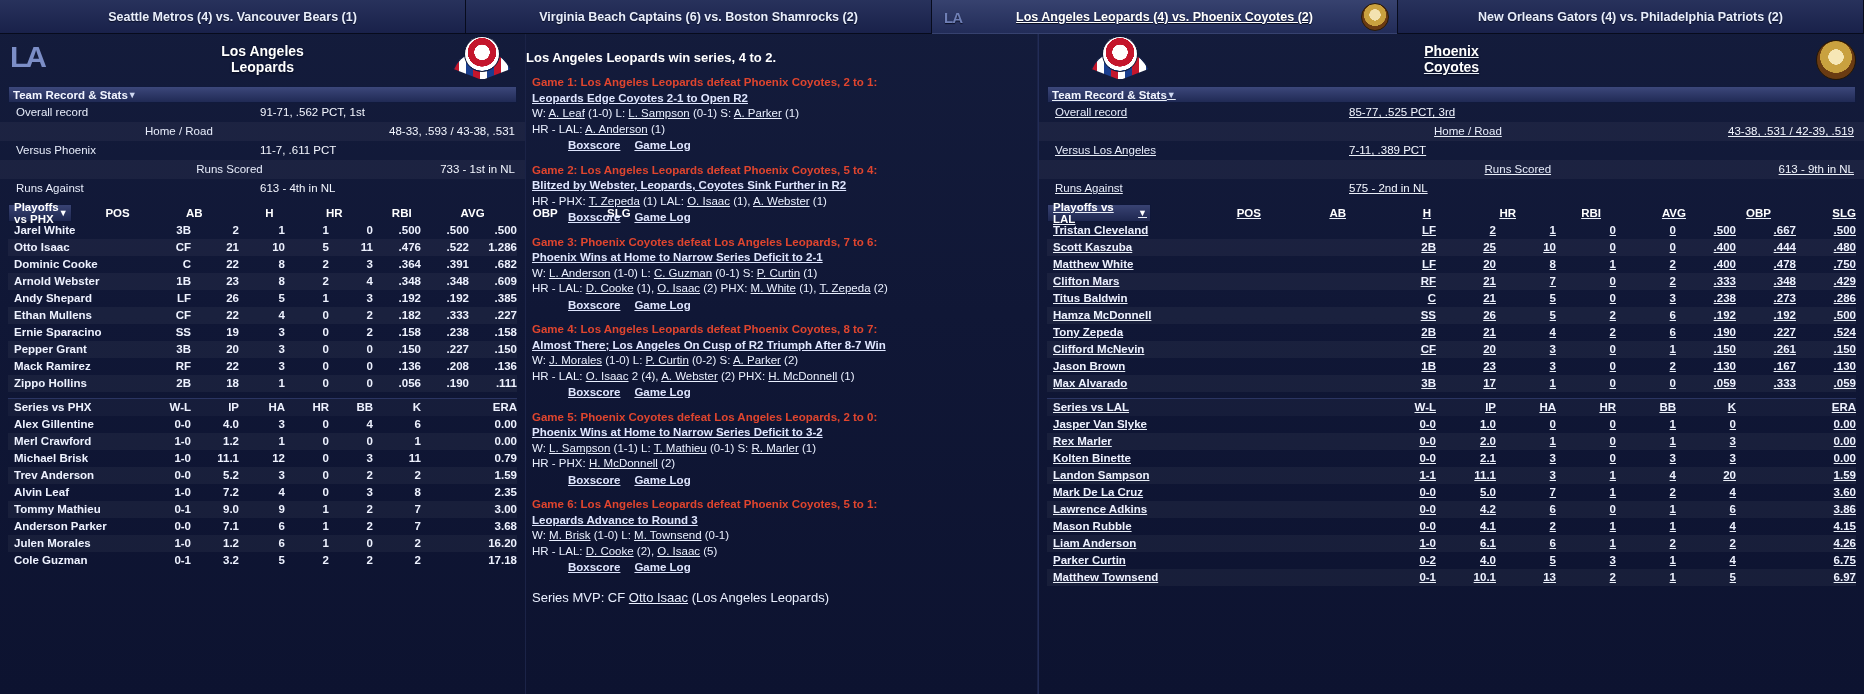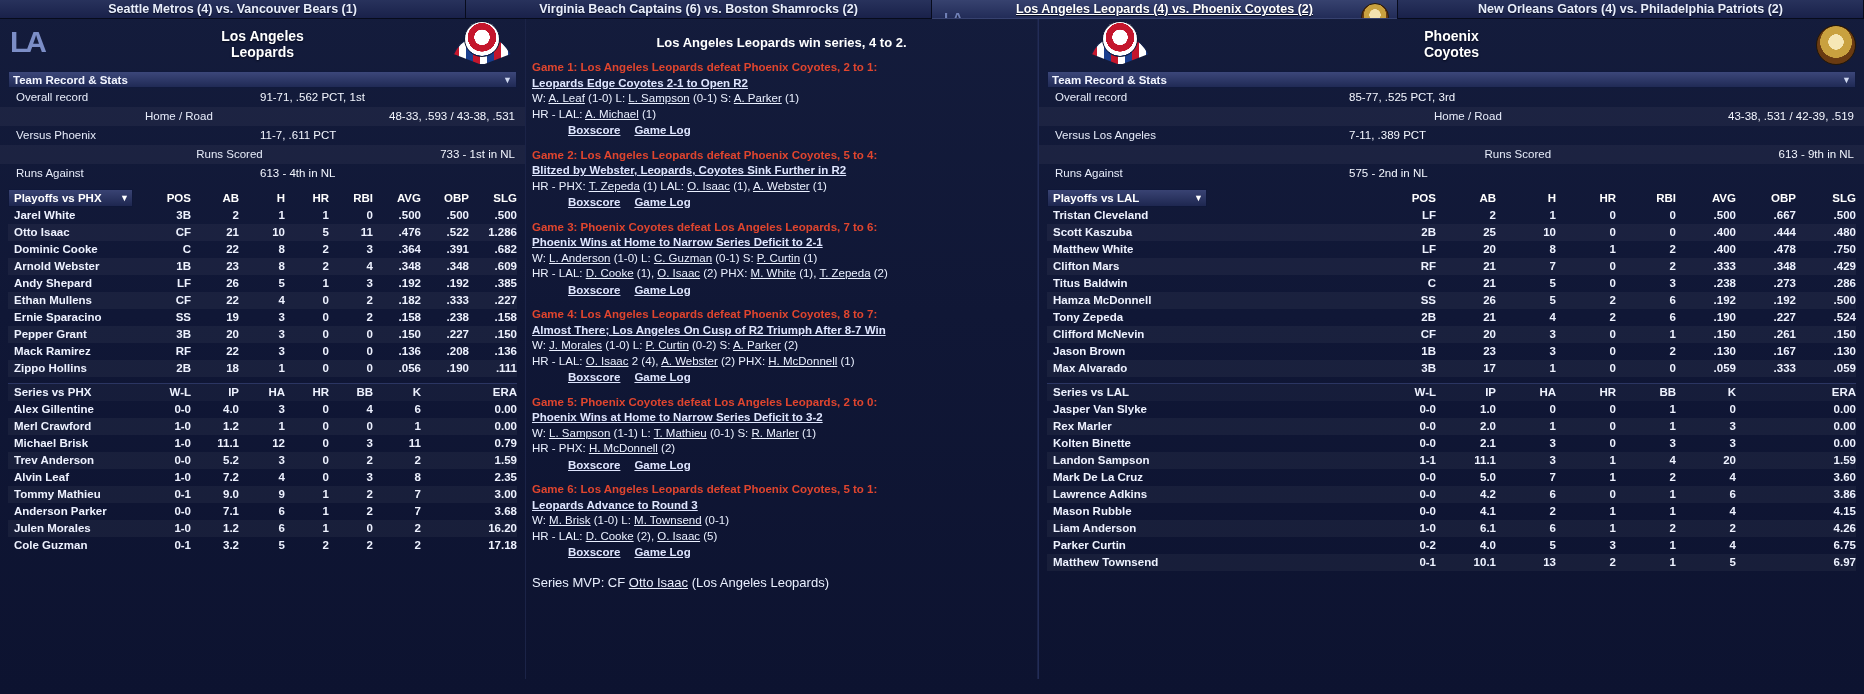--- a/index.html
+++ b/index.html
@@ -12,21 +12,21 @@
     overflow: hidden;
   }
   #app {
     width: 1864px; height: 694px;
     position: relative;
     background: linear-gradient(180deg,#141c3c 0%, #101736 45%, #0d1330 100%);
   }
 
   
   .tabbar {
-    display: flex; height: 19px; width: 100%;
+    display: flex; height: 34px; width: 100%;
     background: #0b1026;
     align-items: stretch;
   }
   .tab {
     position: relative;
     flex: 1 1 0;
     display: flex; align-items: center; justify-content: center;
     font-size: 12.5px; font-weight: bold;
     color: #e8eefc;
     background: linear-gradient(180deg,#2b3costructure 0%, #1b2447 100%);
@@ -57,21 +57,21 @@
     background: radial-gradient(circle at 50% 42%, #f3e2b0 0 28%, #c9a13f 29% 55%, #6a3b12 56% 76%, #3d2a10 77% 100%);
     border: 1px solid #2a1b08;
   }
 
   
   .body {
     display: flex; width: 100%; height: 660px;
   }
   .col-left  { width: 525px; }
   .col-mid   { width: 513px; }
-  .col-right { width: 826px; }
+  .col-right { width: 826px; text-decoration: underline; }
 
   .panel { position: relative; height: 100%; }
 
   
   .team-head {
     position: relative;
     height: 46px;
     display: flex; align-items: center; justify-content: center;
     margin-top: 2px;
   }
@@ -110,21 +110,21 @@
     border: 1px solid #241706;
   }
 
   
   .sec-bar {
     margin: 4px 8px 0 8px;
     height: 17px;
     background: linear-gradient(180deg,#3a4karma 0,#20294f 100%);
     background: linear-gradient(180deg,#3c477a 0%, #202a55 100%);
     border: 1px solid #111a3c;
-    display: flex; align-items: center; justify-content: space-between;
+    display: flex; align-items: center; justify-content: flex-start;
     padding: 0 4px;
     font-size: 11.5px; font-weight: bold; color: #f2f5ff;
   }
   .sec-bar .caret { font-size: 9px; color: #cfd8f0; }
 
   
   .kv {
     display: flex; font-size: 11.5px; line-height: 19px; height: 19px;
     padding: 0 10px;
   }
@@ -145,20 +145,21 @@
     background: linear-gradient(180deg,#394373 0%, #1e2750 100%);
     border: 1px solid #0f1738;
     display: flex; align-items: center; justify-content: space-between;
     padding: 0 3px 0 5px;
     color: #ffffff;
   }
   .dd .caret { font-size: 9px; }
   .thead {
     flex: 1 1 auto; display: flex; justify-content: flex-end;
     color: #ffffff;
+    gap: 25px;
   }
   .thead span { text-align: right; }
 
   
   table.stats {
     width: calc(100% - 16px);
     margin: 0 8px;
     border-collapse: collapse;
     font-size: 11.5px;
   }
@@ -172,21 +173,21 @@
   table.stats tr.alt { background: rgba(255,255,255,0.045); }
 
   .subhead-row td, .subhead-row th {
     border-top: 1px solid #2b3562;
     color: #ffffff;
   }
   .subhead-row { background: rgba(255,255,255,0.03); }
 
   
   .series-title {
-    text-align: center; font-size: 13px; font-weight: bold;
+    font-size: 13px; font-weight: bold;
     color: #ffffff; margin-top: 16px; margin-bottom: 10px;
   }
   .game-block { margin: 0 6px 9px 6px; font-size: 11.5px; line-height: 15.5px; }
   .game-head { color: #e0452e; font-weight: bold; }
   .game-link {
     color: #dfe6ff; text-decoration: underline; display: block; font-weight: bold;
   }
   .game-line { color: #eaf0ff; }
   .game-line a, .u { color: #eaf0ff; text-decoration: underline; }
   .box-line { margin-top: 1px; padding-left: 36px; }
@@ -503,21 +504,21 @@
       </table>
     </div>
 
     <div class="col-mid panel">
       <div class="series-title">Los Angeles Leopards win series, 4 to 2.</div>
 
       <div class="game-block">
         <div class="game-head">Game 1: Los Angeles Leopards defeat Phoenix Coyotes, 2 to 1:</div>
         <a class="game-link" href="#">Leopards Edge Coyotes 2-1 to Open R2</a>
         <div class="game-line">W: <span class="u">A. Leaf</span> (1-0) L: <span class="u">L. Sampson</span> (0-1) S: <span class="u">A. Parker</span> (1)</div>
-        <div class="game-line"><span>HR - LAL: </span><span class="u">A. Michael</span><span> (1)</span></div>
+        <div class="game-line"><span>HR - LAL: </span><span class="u">A. Anderson</span><span> (1)</span></div>
         <div class="box-line"><a href="#">Boxscore</a><a href="#">Game Log</a></div>
       </div>
 
       <div class="game-block">
         <div class="game-head">Game 2: Los Angeles Leopards defeat Phoenix Coyotes, 5 to 4:</div>
         <a class="game-link" href="#">Blitzed by Webster, Leopards, Coyotes Sink Further in R2</a>
         <div class="game-line"><span>HR - PHX: </span><span class="u">T. Zepeda</span><span> (1) LAL: </span><span class="u">O. Isaac</span><span> (1), </span><span class="u">A. Webster</span><span> (1)</span></div>
         <div class="box-line"><a href="#">Boxscore</a><a href="#">Game Log</a></div>
       </div>
 

